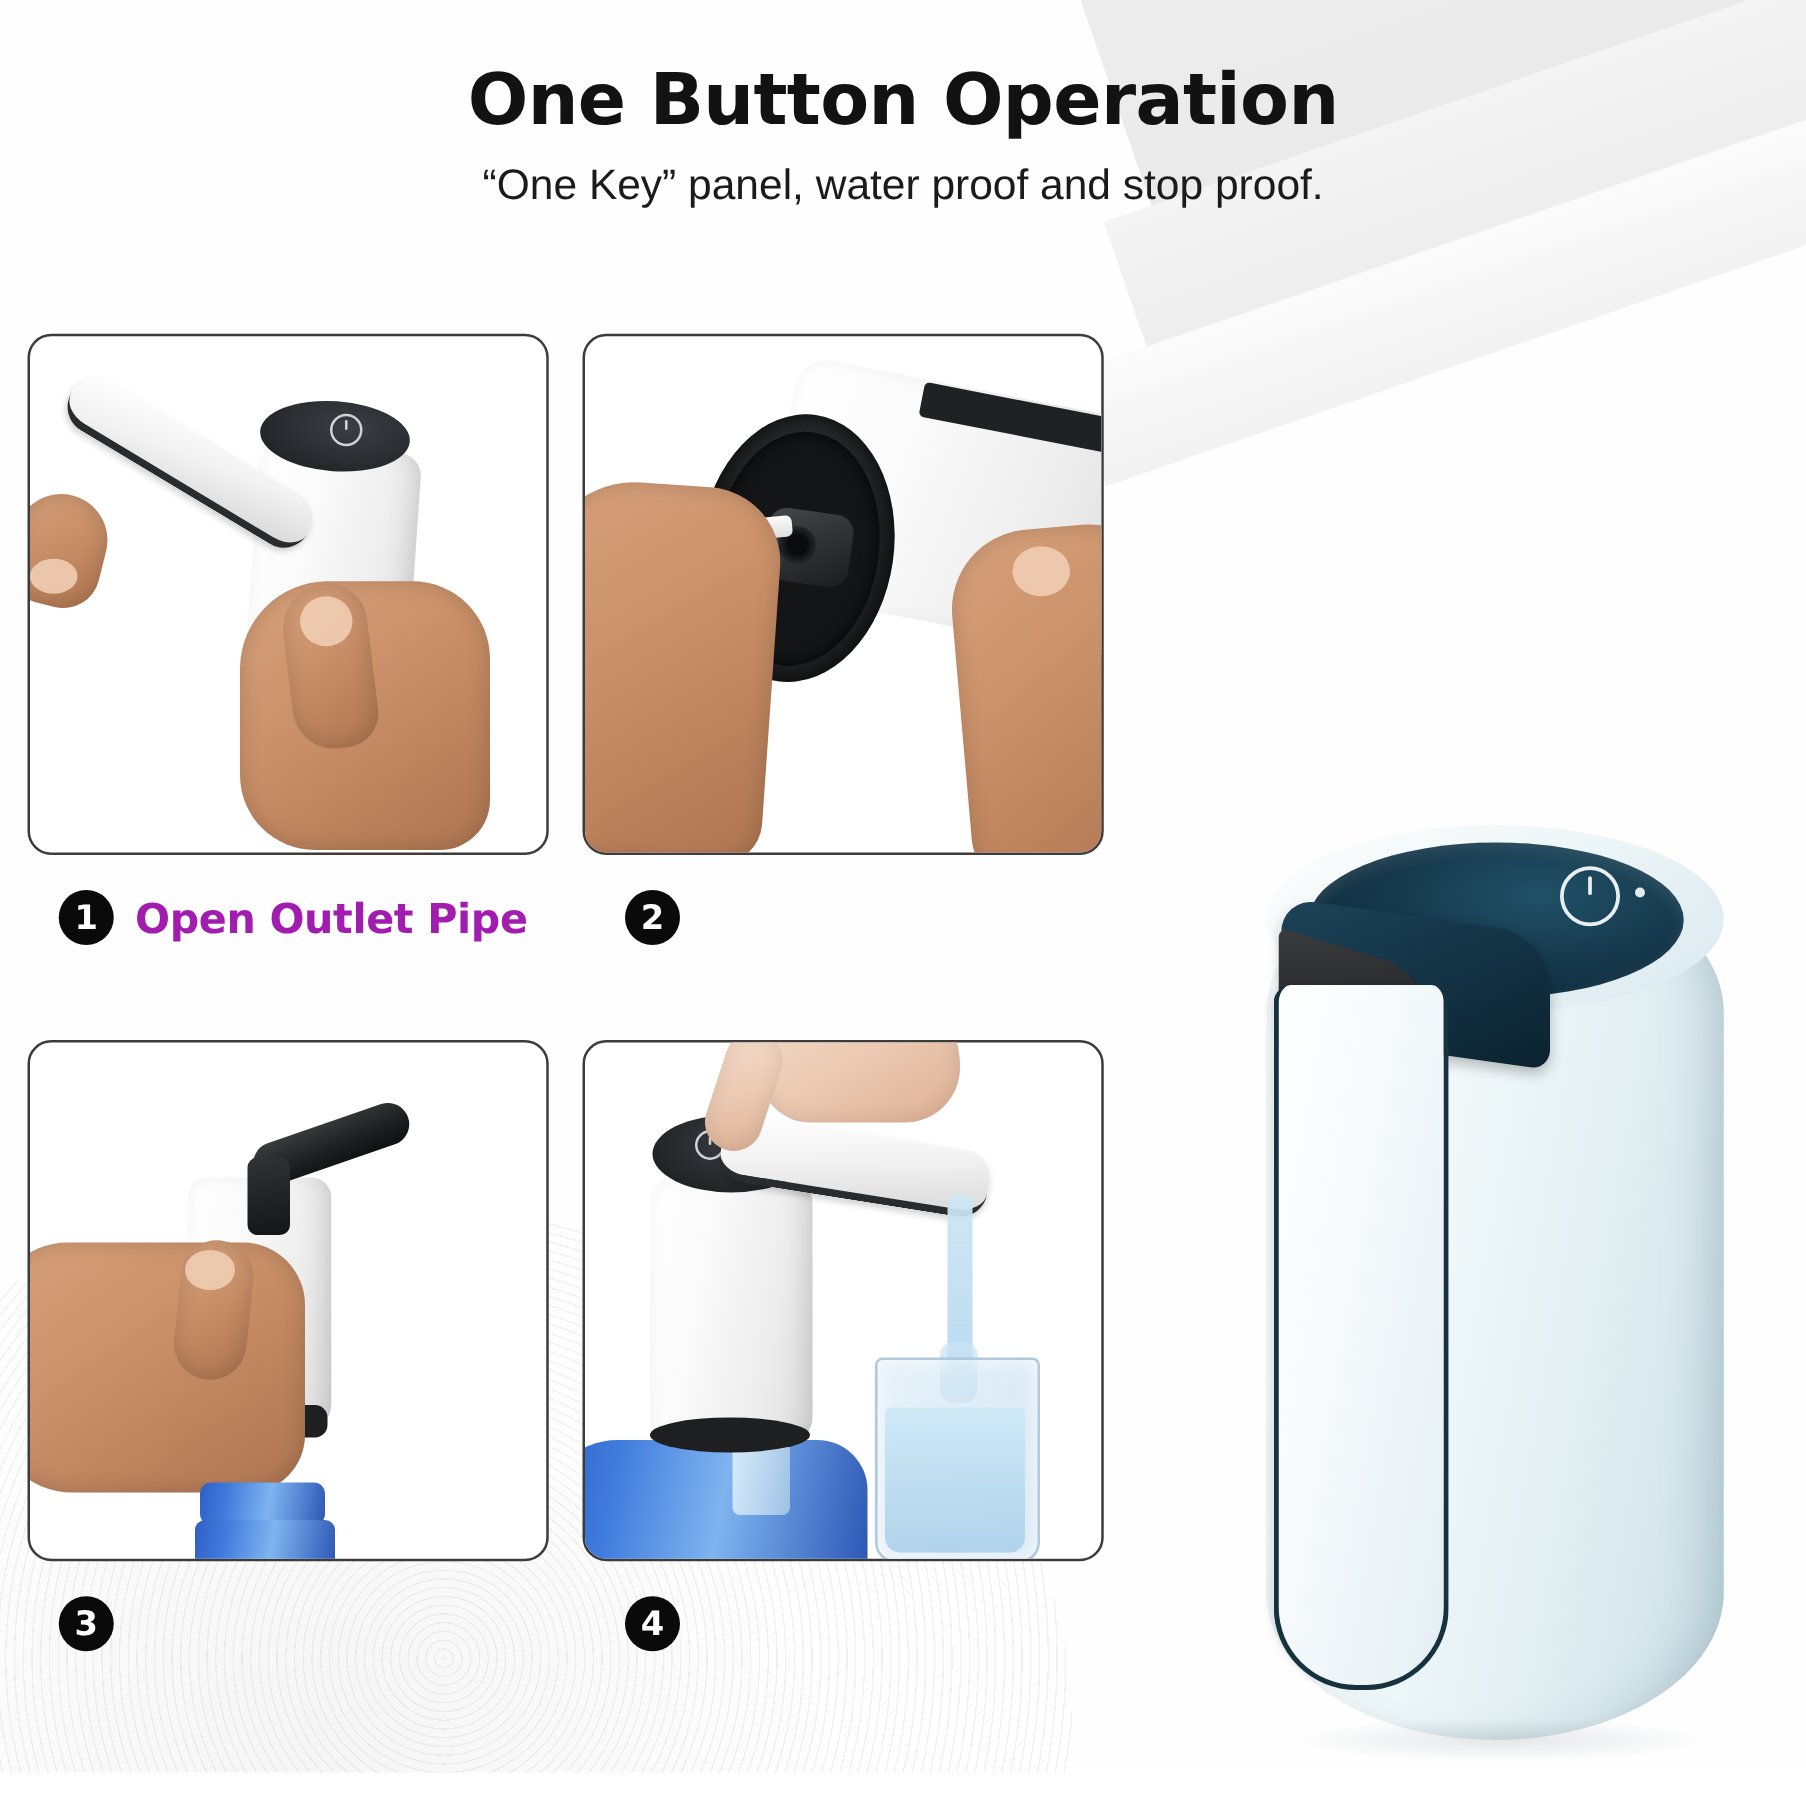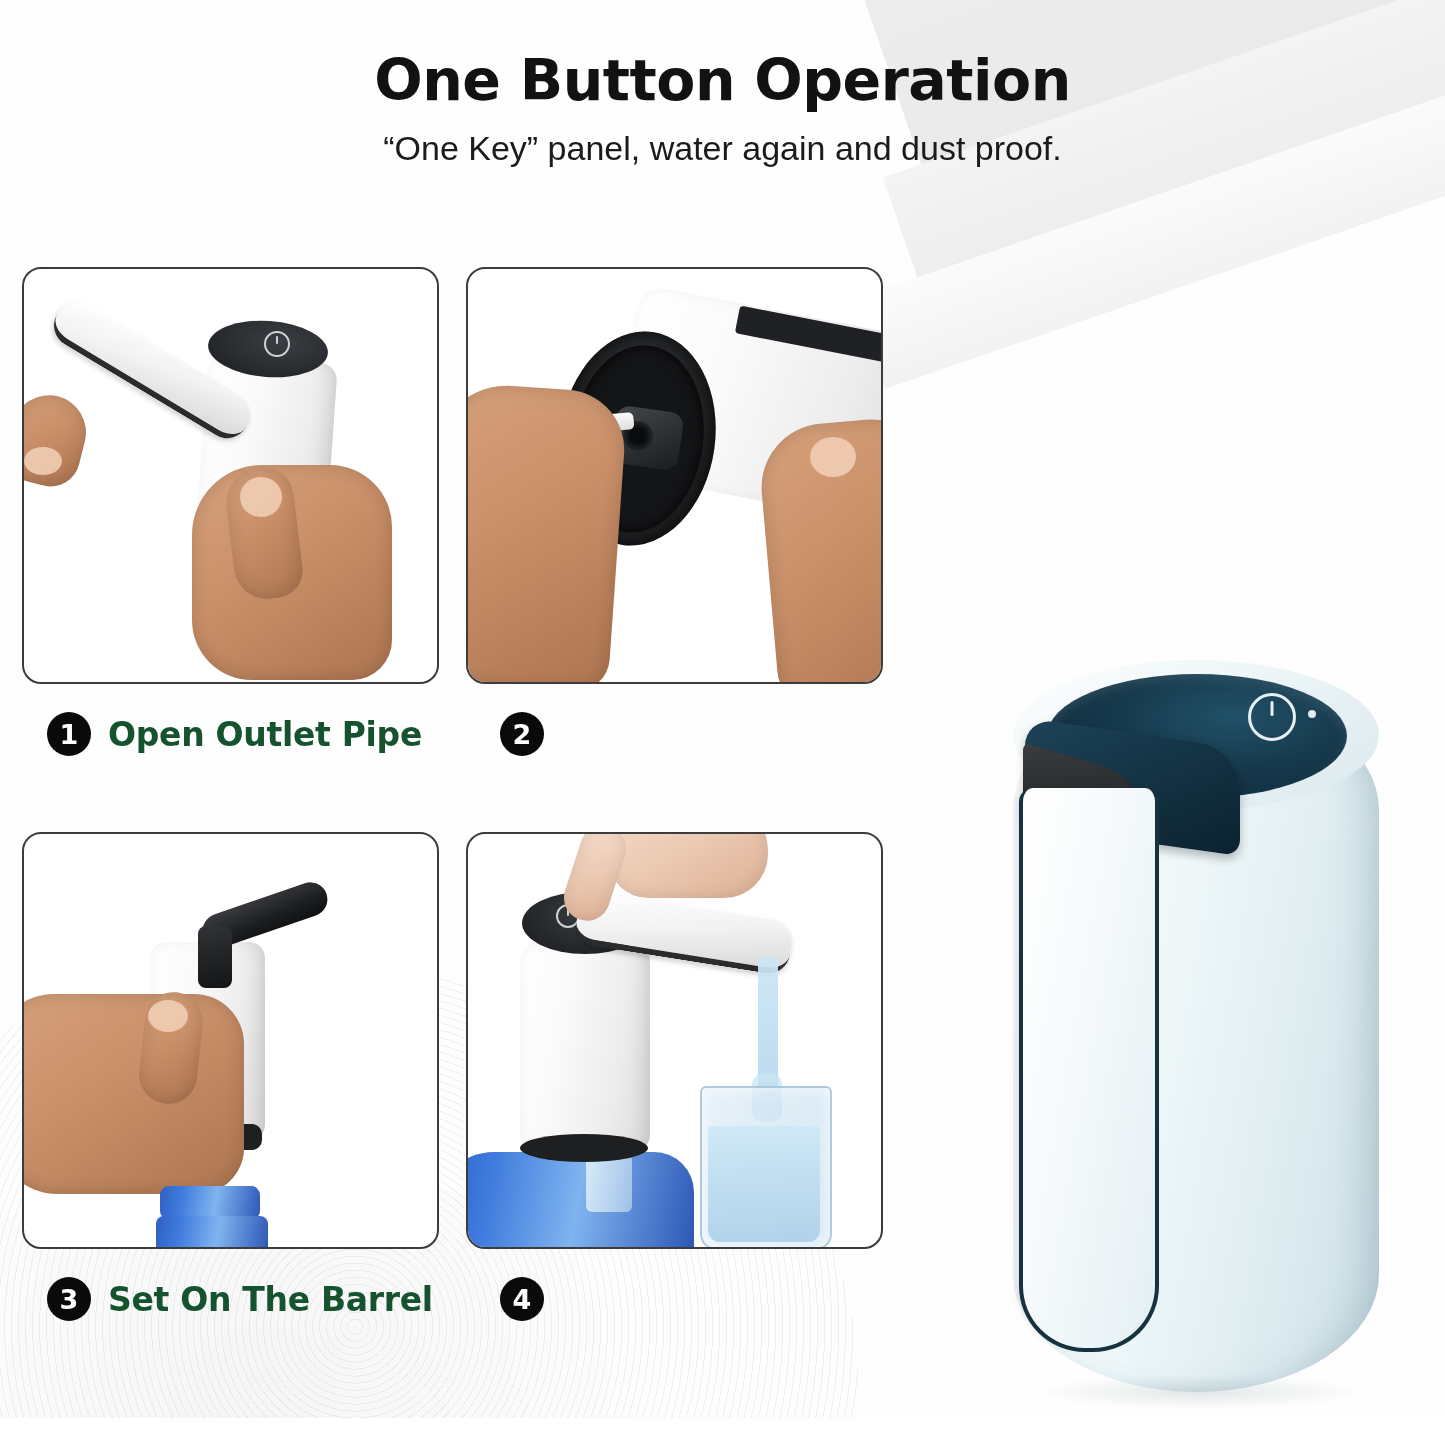--- a/index.html
+++ b/index.html
@@ -135,21 +135,21 @@
   
   .cap{position:absolute;display:flex;align-items:flex-start;gap:17px;}
   .badge{
     width:44px;height:44px;flex:0 0 44px;border-radius:50%;
     background:#0a0a0a;color:#ffffff;
     display:flex;align-items:center;justify-content:center;
     font-size:27px;font-weight:bold;font-family:"DejaVu Sans", sans-serif;
     line-height:1;
   }
   .cap-text{
-    font-size:33px;font-weight:bold;color:#14532d;line-height:1.28;
+    font-size:33px;font-weight:bold;color:#a21caf;line-height:1.28;
     font-family:"DejaVu Sans", sans-serif;letter-spacing:-0.3px;
     padding-top:2px;
   }
   .cap1{left:47px;top:712px;}
   .cap2{left:500px;top:712px;width:360px;}
   .cap2 .cap-text{text-align:center;}
   .cap3{left:47px;top:1277px;}
   .cap4{left:500px;top:1277px;width:360px;}
   .cap4 .cap-text{text-align:center;}
 
@@ -230,21 +230,21 @@
 
 <div id="stage">
 
   <div class="bg-diag diag1"></div>
   <div class="bg-diag diag2"></div>
   <div class="bg-diag diag3"></div>
   <div class="swirl"></div>
   <div class="swirl2"></div>
 
   <div class="title">One Button Operation</div>
-  <div class="subtitle">“One Key” panel, water again and dust proof.</div>
+  <div class="subtitle">“One Key” panel, water proof and stop proof.</div>
 
   <div class="panel p1">
     <div class="scene">
 
       <div class="dev-body" style="left:176px;top:90px;width:130px;height:230px;border-radius:18px 18px 22px 22px;transform:rotate(4deg);"></div>
       <div class="dev-top-dark" style="left:184px;top:52px;width:120px;height:56px;transform:rotate(4deg);
                   background:radial-gradient(ellipse at 60% 35%,#3b3e43,#1b1d20);"></div>
       <span class="pwr-mini" style="left:240px;top:62px;width:22px;height:22px;"></span>
       <div class="dev-base" style="left:182px;top:296px;width:118px;height:30px;transform:rotate(4deg);"></div>
 
@@ -330,21 +330,20 @@
 
   <div class="cap cap1">
     <div class="badge">1</div>
     <div class="cap-text">Open Outlet Pipe</div>
   </div>
   <div class="cap cap2">
     <div class="badge">2</div>
   </div>
   <div class="cap cap3">
     <div class="badge">3</div>
-    <div class="cap-text">Set On The Barrel</div>
   </div>
   <div class="cap cap4">
     <div class="badge">4</div>
   </div>
 
 
   <div class="hero">
     <div class="hero-body"></div>
     <div class="hero-top"></div>
     <div class="hero-panel"></div>

